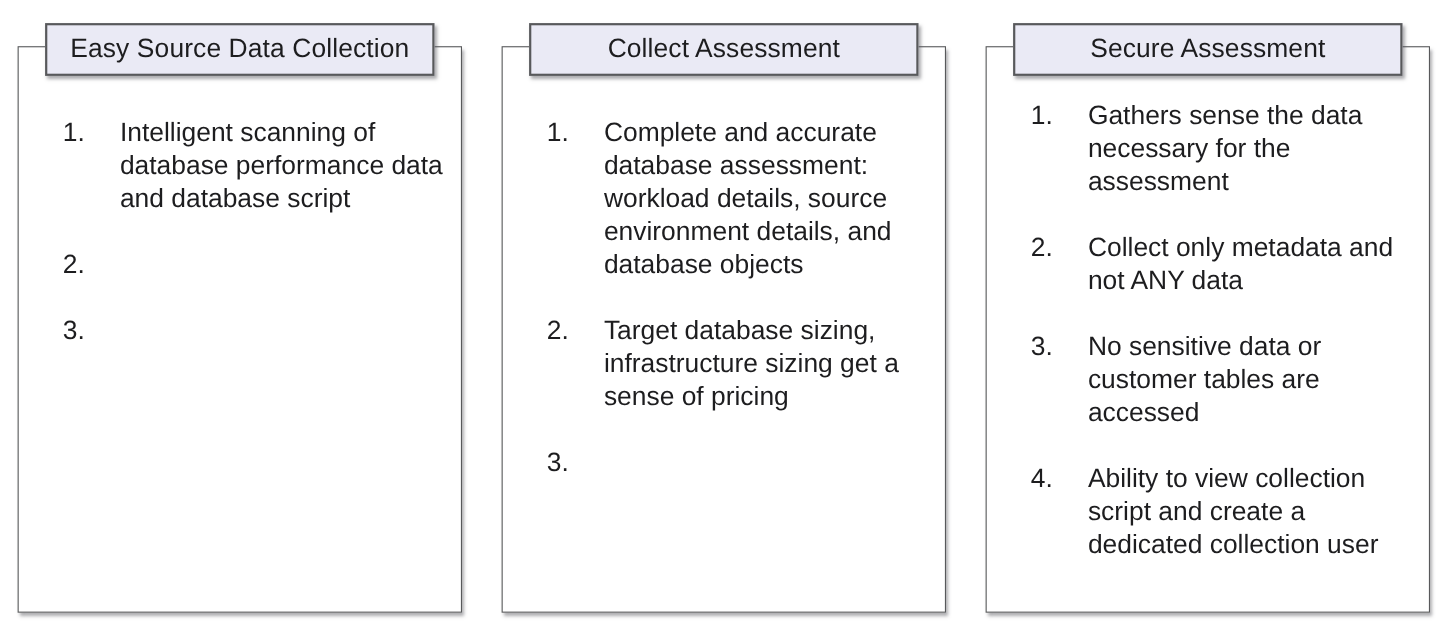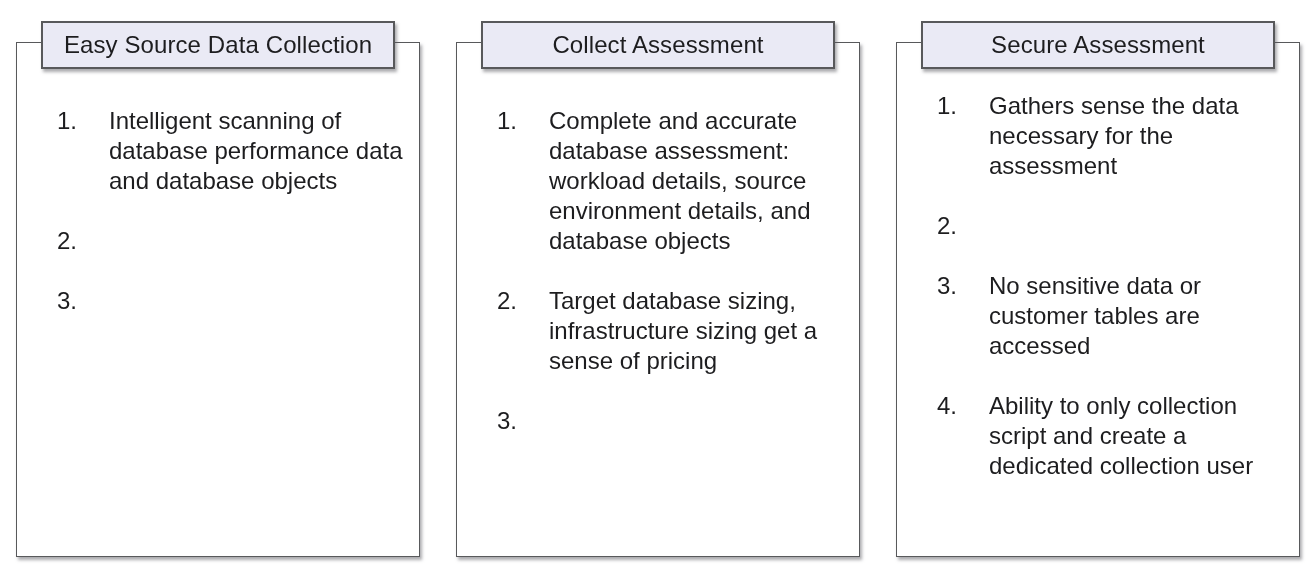--- a/index.html
+++ b/index.html
@@ -70,21 +70,21 @@
 
 <div class="board">
 
   <div class="panel">
     <div class="panel-header">
       <span>Easy Source Data Collection</span>
     </div>
     <div class="panel-body">
       <div class="list-item">
         <span class="item-num">1.</span>
-        <span class="item-text">Intelligent scanning of database performance data and database objects</span>
+        <span class="item-text">Intelligent scanning of database performance data and database script</span>
       </div>
       <div class="list-item">
         <span class="item-num">2.</span>
       </div>
       <div class="list-item">
         <span class="item-num">3.</span>
       </div>
     </div>
   </div>
 
@@ -111,25 +111,26 @@
     <div class="panel-header">
       <span>Secure Assessment</span>
     </div>
     <div class="panel-body">
       <div class="list-item">
         <span class="item-num">1.</span>
         <span class="item-text">Gathers sense the data necessary for the assessment</span>
       </div>
       <div class="list-item">
         <span class="item-num">2.</span>
+        <span class="item-text">Collect only metadata and not ANY data</span>
       </div>
       <div class="list-item">
         <span class="item-num">3.</span>
         <span class="item-text">No sensitive data or customer tables are accessed</span>
       </div>
       <div class="list-item">
         <span class="item-num">4.</span>
-        <span class="item-text">Ability to only collection script and create a dedicated collection user</span>
+        <span class="item-text">Ability to view collection script and create a dedicated collection user</span>
       </div>
     </div>
   </div>
 
 </div>
 
 </body></html>

